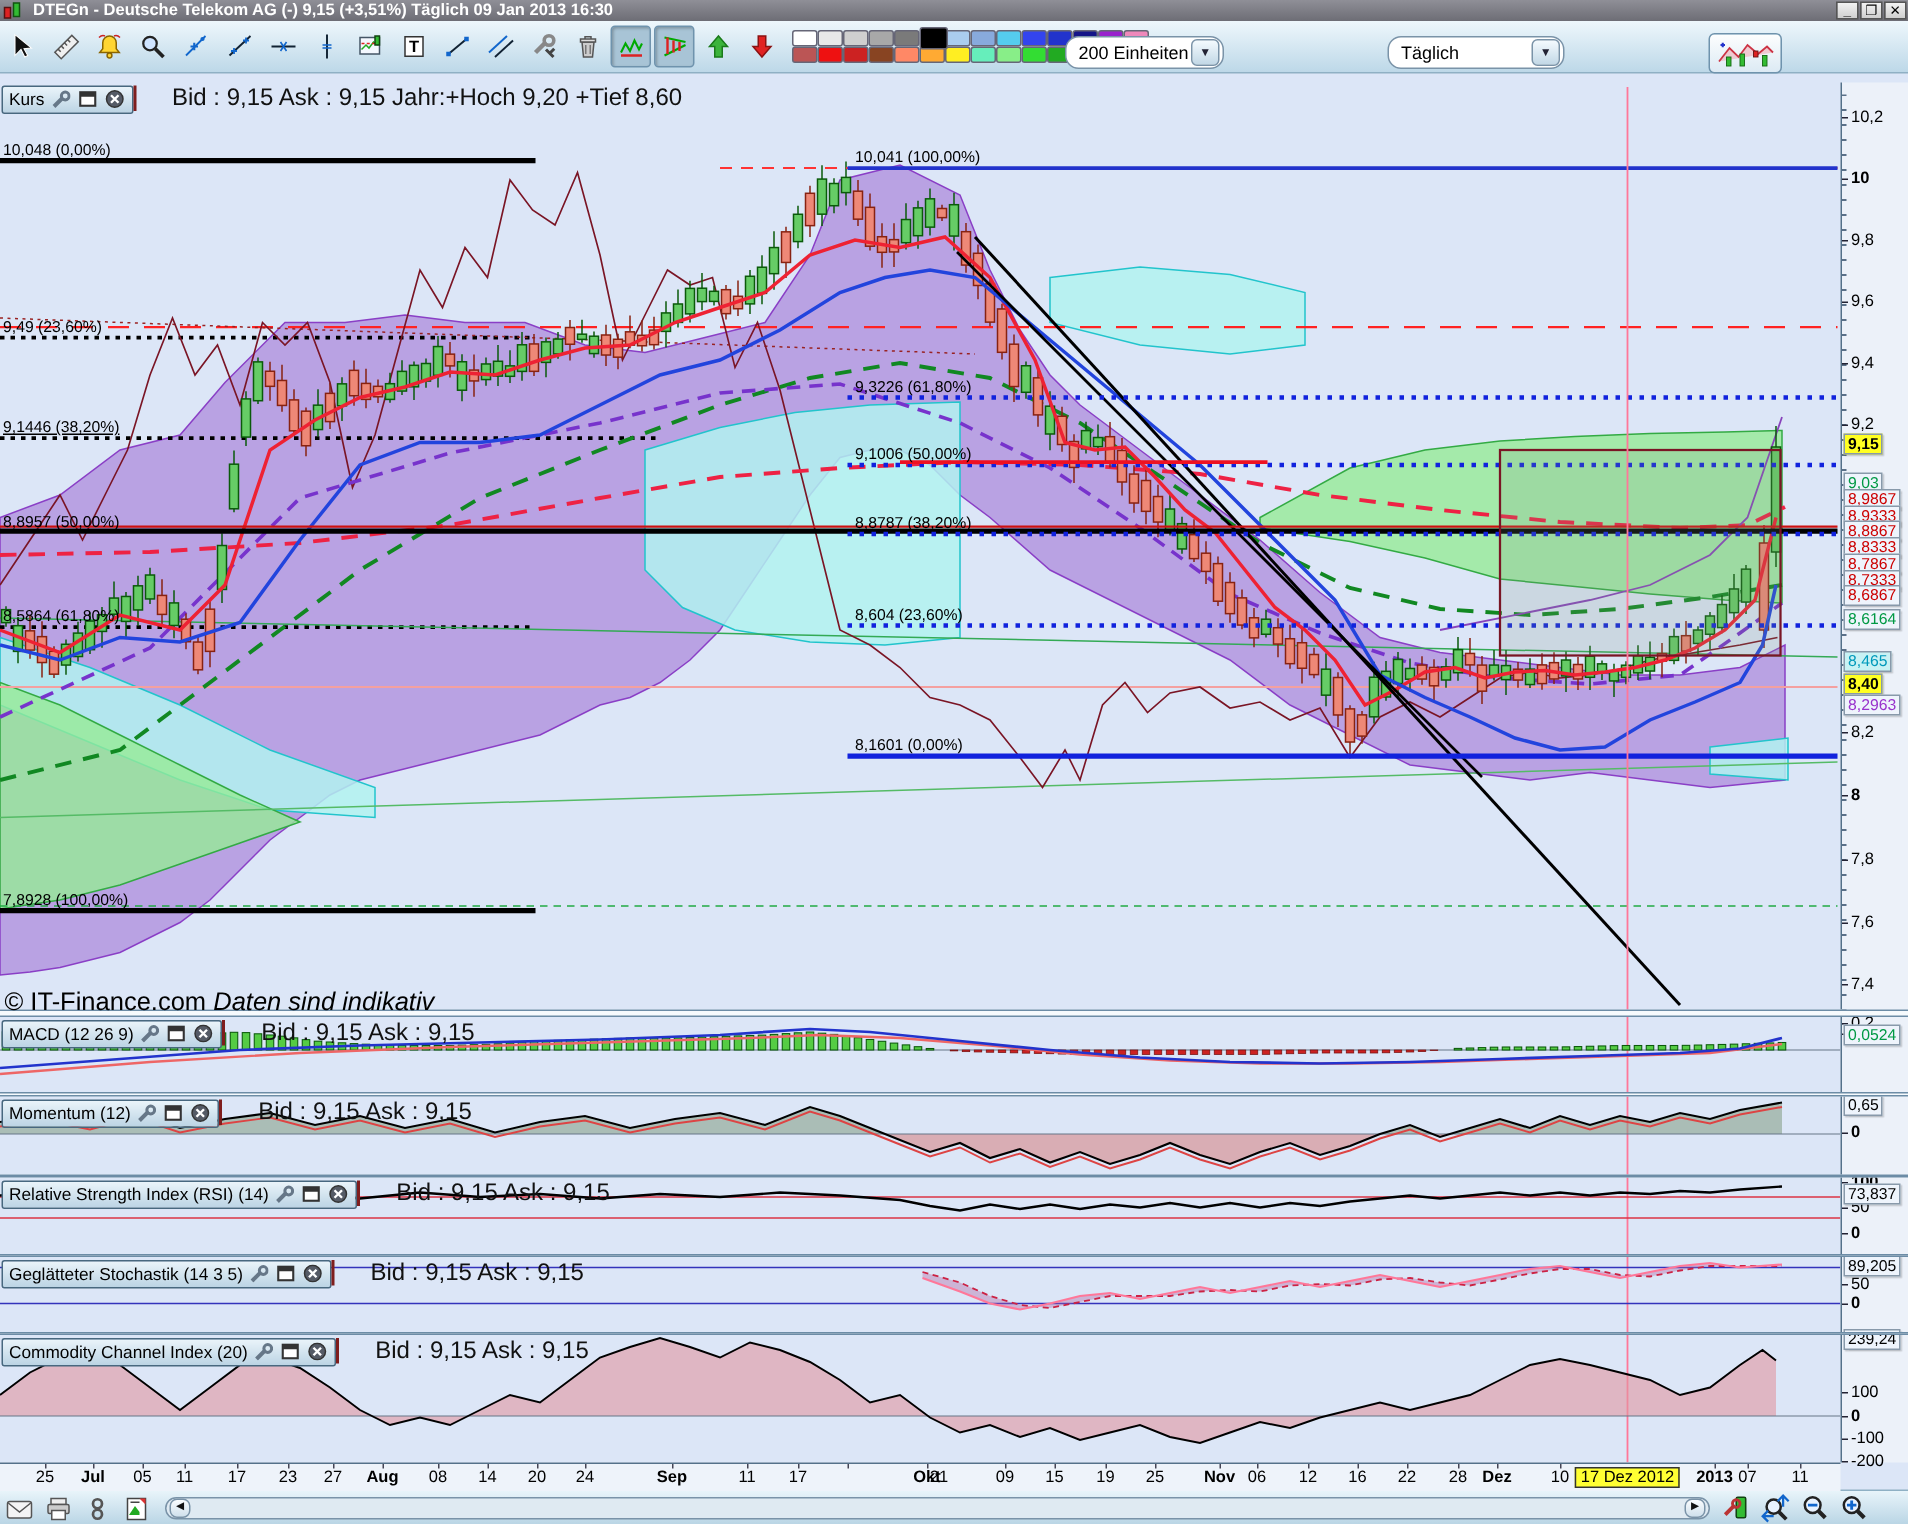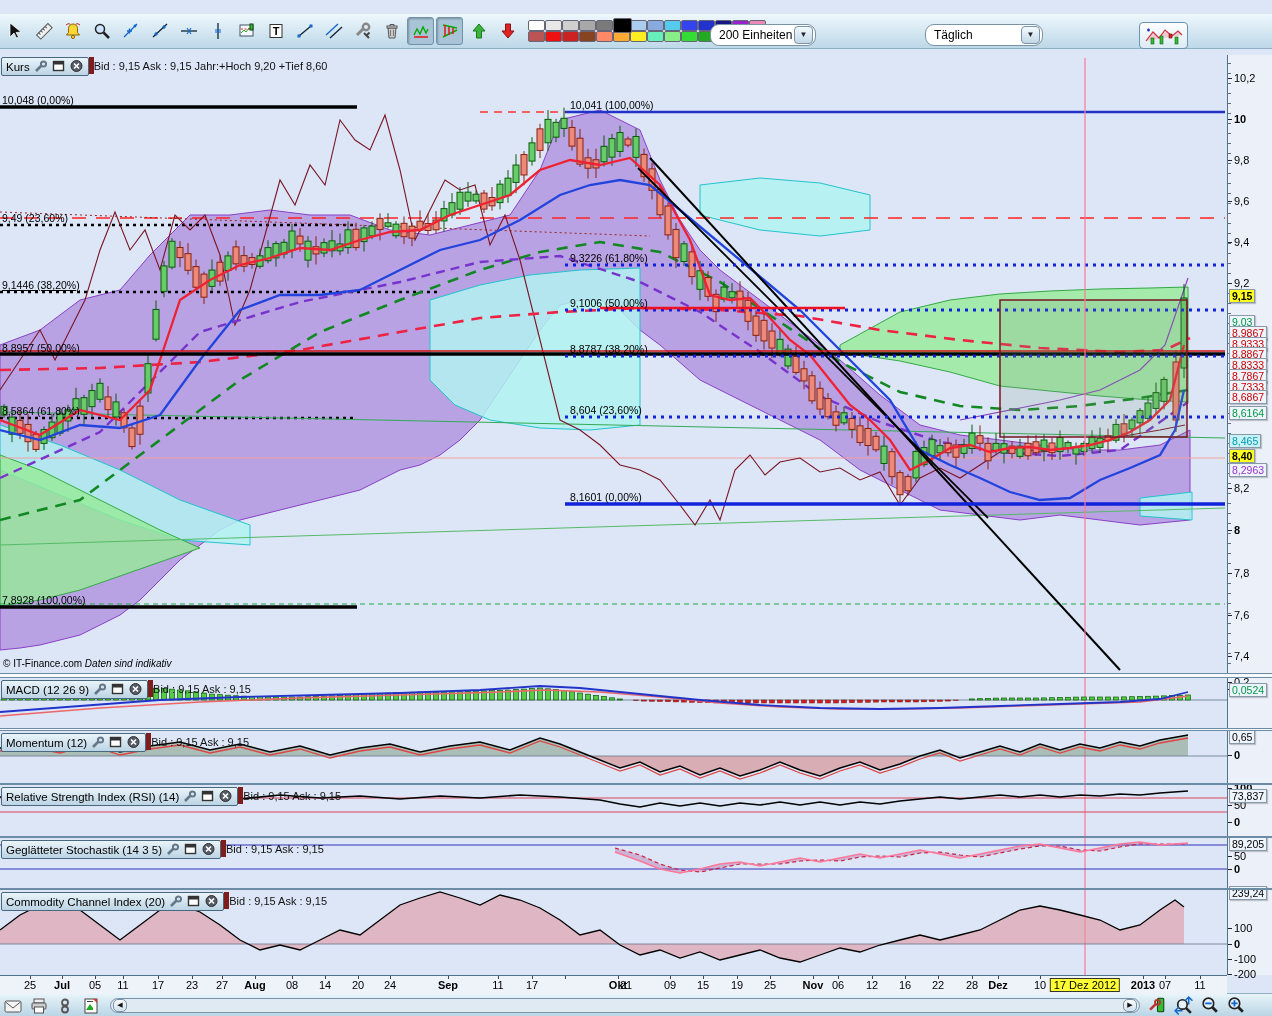--- a/index.html
+++ b/index.html
@@ -24,22 +24,22 @@
   .ddl .arr{margin-left:auto;width:17px;height:16px;margin-right:2px;background:linear-gradient(#f4fafe,#c2d8e6);
     border:1px solid #7a93a8;border-radius:4px;font-size:8px;text-align:center;line-height:15px;color:#223;}
   #chartbtn{position:absolute;left:1139px;top:22px;width:47px;height:25px;background:linear-gradient(#fdfefe,#dceaf4);
     border:1px solid #6f93ad;border-radius:4px;display:flex;align-items:center;justify-content:center;}
   
   #chartwrap{position:absolute;left:0;top:55px;}
   .fiblabel{position:absolute;font-size:10.5px;color:#000;white-space:nowrap;z-index:5;}
   .phdr{position:absolute;display:flex;align-items:flex-start;z-index:6;}
   .phdr .bar{height:17px;background:linear-gradient(#eaf4fa,#bcd4e4);border:1px solid #48687f;border-radius:2px;
      display:flex;align-items:center;font-size:11.5px;padding:0 4px;gap:4px;white-space:nowrap;color:#000;}
-  .phdr .bid{height:17px;display:flex;align-items:center;font-size:11px;padding:0 0;white-space:nowrap;color:#111;
-     border-left:5px solid #7f1d1d;}
+  .phdr .bid{height:17px;display:flex;align-items:center;font-size:16px;padding:0 24px;white-space:nowrap;color:#111;
+     border-left:2px solid #7f1d1d;}
   .hico{display:inline-block;width:14px;height:13px;}
   .sep{position:absolute;left:0;width:1272px;background:#f6fafd;border-top:1px solid #6c8ca6;border-bottom:1px solid #6c8ca6;box-sizing:border-box;z-index:4;}
   
   #axis{position:absolute;left:1227px;top:55px;width:45px;height:920px;background:#ecf1f9;border-left:1px solid #54718a;z-index:3;}
   .tick{position:absolute;left:6px;font-size:11px;color:#000;transform:translateY(-50%);white-space:nowrap;}
   .tick::before{content:"";position:absolute;left:-6px;top:50%;width:4px;height:1px;background:#223;}
   .tick.b{font-weight:bold;}
   .badge{position:absolute;left:1px;transform:translateY(-50%);font-size:10.5px;padding:0 2px;border:1px solid #8899aa;
     background:#eef4fc;white-space:nowrap;z-index:4;box-shadow:1px 1px 1px rgba(0,0,0,.2);}
   #minorticks{position:absolute;left:0;top:8px;width:3px;height:620px;
@@ -51,28 +51,42 @@
   .xt{position:absolute;top:0;width:1px;height:3px;background:#445;}
   .xhl{position:absolute;top:2px;transform:translateX(-50%);font-size:11px;background:#ffff33;border:1px solid #333;padding:0 3px;white-space:nowrap;}
   
   #bottombar{position:absolute;left:0;top:993px;width:100%;height:23px;background:linear-gradient(#e8f4fa,#b8d4e4);
     border-top:1px solid #8fb0c4;display:flex;align-items:center;}
   .bico{width:26px;height:20px;display:flex;align-items:center;justify-content:center;}
   #hscroll{height:15px;flex:0 0 1030px;margin-left:6px;background:#dfeaf2;border:1px solid #7a93a8;border-radius:8px;
     display:flex;align-items:center;justify-content:space-between;padding:0 2px;box-sizing:border-box;}
   .scrarr{width:12px;height:11px;background:linear-gradient(#fafcfe,#cfe0ec);border:1px solid #7a93a8;border-radius:5px;
     font-size:7px;line-height:10px;text-align:center;color:#111;}
-  #copyright{position:absolute;left:3px;top:658px;font-size:10px;color:#000;z-index:5;}
+  #copyright{position:absolute;left:3px;top:658px;font-size:17px;color:#000;z-index:5;}
   #copyright i{font-style:italic;}
   svg{display:block;}
 </style>
 </head>
 <body>
 
 <div id="app">
+  <div id="titlebar">
+    <span class="hico">
+        <svg width="14" height="13">
+          <rect x="1" y="4" width="4" height="7" fill="#dd2222" stroke="#551111"></rect>
+          <rect x="7" y="1" width="4" height="9" fill="#33bb33" stroke="#115511"></rect>
+        </svg>
+      </span>
+    <span>DTEGn - Deutsche Telekom AG (-)    9,15 (+3,51%)    Täglich  09 Jan 2013 16:30</span>
+    <span class="winbtns">
+      <span class="winbtn">_</span>
+      <span class="winbtn">❐</span>
+      <span class="winbtn">✕</span>
+    </span>
+  </div>
 
   <div id="toolbar">
     <span id="toolslot" style="display: flex;">
         <span class="tbtn">
           <svg width="20" height="20" viewBox="0 0 20 20">
             <polygon points="5,2 5,16 9,12 11.5,17 13.5,16 11,11.5 16,11" fill="#111" stroke="#fff" stroke-width="0.7"></polygon>
           </svg>
         </span>
         <span class="tbtn">
           <svg width="20" height="20" viewBox="0 0 20 20">

